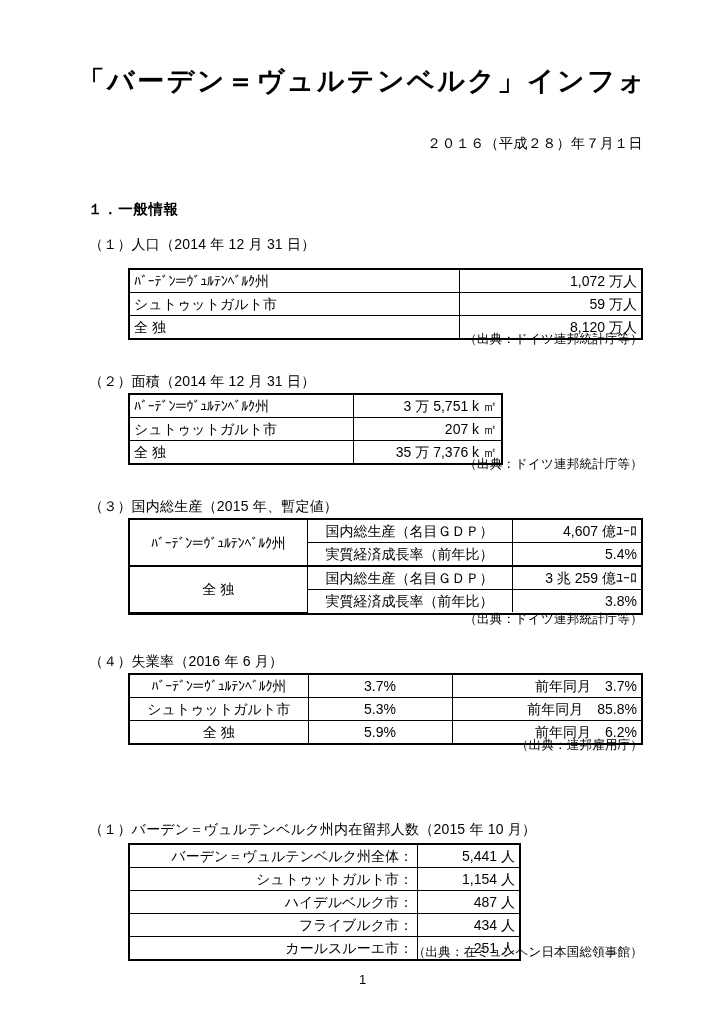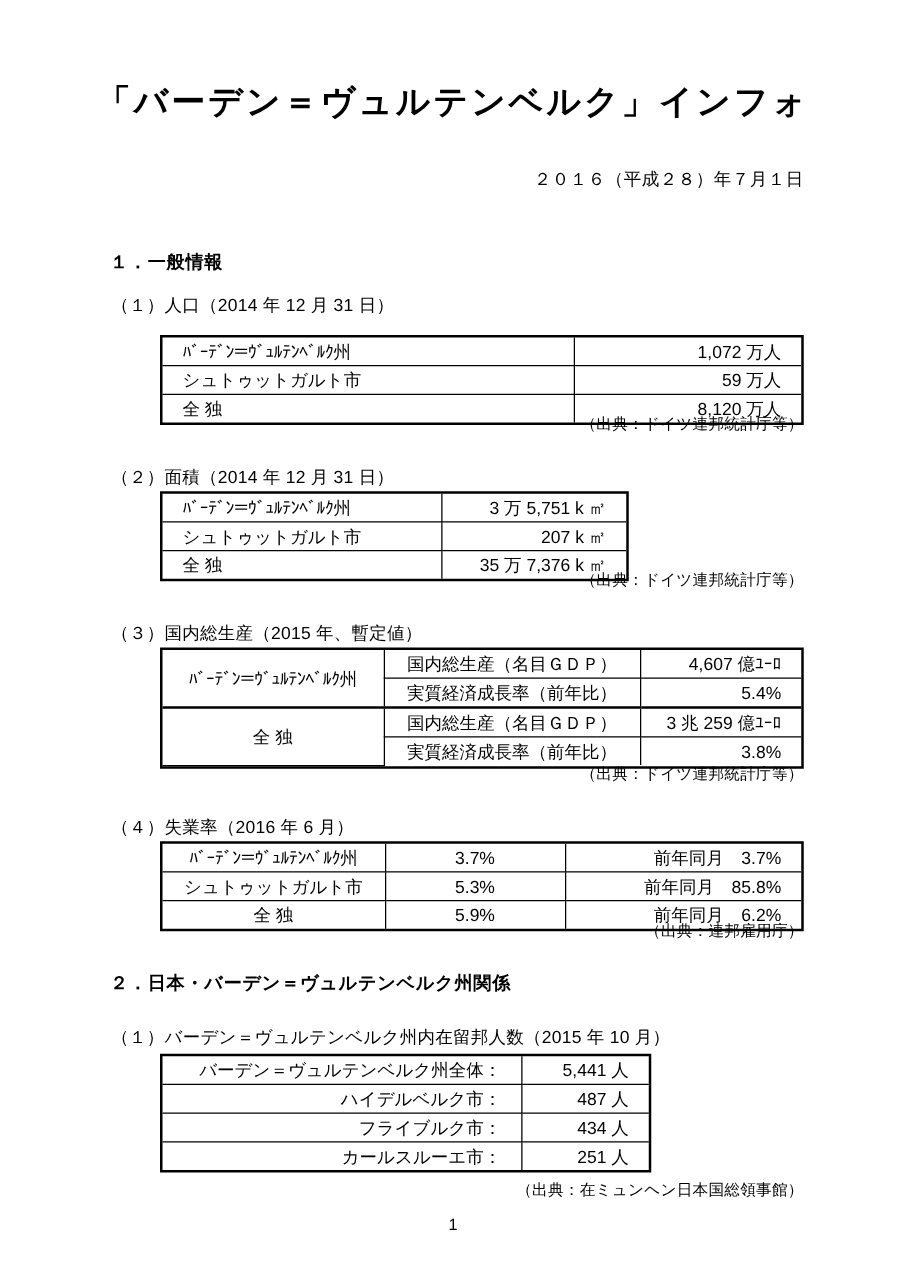--- a/index.html
+++ b/index.html
@@ -79,21 +79,21 @@
     box-sizing: border-box;
     background: #fff;
   }
   .tbl-wrap table {
     position: static;
     width: 100%;
     border-collapse: collapse;
   }
   .tbl-wrap td {
     border: 1px solid #000;
-    padding: 0 16px;
+    padding: 0 4px;
     height: 22px;
     line-height: 20px;
     vertical-align: middle;
     white-space: nowrap;
     font-size: 14px;
   }
   .tbl-wrap td.noleft  { border-left: none; }
   .tbl-wrap td.noright { border-right: none; }
   .tbl-wrap tr:first-child td { border-top: none; }
   .tbl-wrap tr:last-child td  { border-bottom: none; }
@@ -258,36 +258,39 @@
         <tr>
           <td class="ta-c noleft">全 独</td>
           <td class="ta-c">5.9%</td>
           <td class="ta-r noright">前年同月　6.2%</td>
         </tr>
       </tbody>
     </table>
   </div>
   <div class="source-note" id="src-4">（出典：連邦雇用庁）</div>
 
-  <div class="section-heading" id="sec2-heading">２．日本・バーデン＝ヴュルテンベルク州関係</div>
 
   <div class="item-label" id="item-2-1">（１）バーデン＝ヴュルテンベルク州内在留邦人数（2015 年 10 月）</div>
 
   <div class="tbl-wrap" id="table-residents">
     <table>
       <colgroup>
           <col style="width:286px">
           <col style="width:101px">
         </colgroup>
       <tbody>
         <tr>
           <td class="ta-r noleft">バーデン＝ヴュルテンベルク州全体：</td>
           <td class="ta-r noright">5,441 人</td>
         </tr>
         <tr>
+          <td class="ta-r noleft">シュトゥットガルト市：</td>
+          <td class="ta-r noright">1,154 人</td>
+        </tr>
+        <tr>
           <td class="ta-r noleft">ハイデルベルク市：</td>
           <td class="ta-r noright">487 人</td>
         </tr>
         <tr>
           <td class="ta-r noleft">フライブルク市：</td>
           <td class="ta-r noright">434 人</td>
         </tr>
         <tr>
           <td class="ta-r noleft">カールスルーエ市：</td>
           <td class="ta-r noright">251 人</td>

